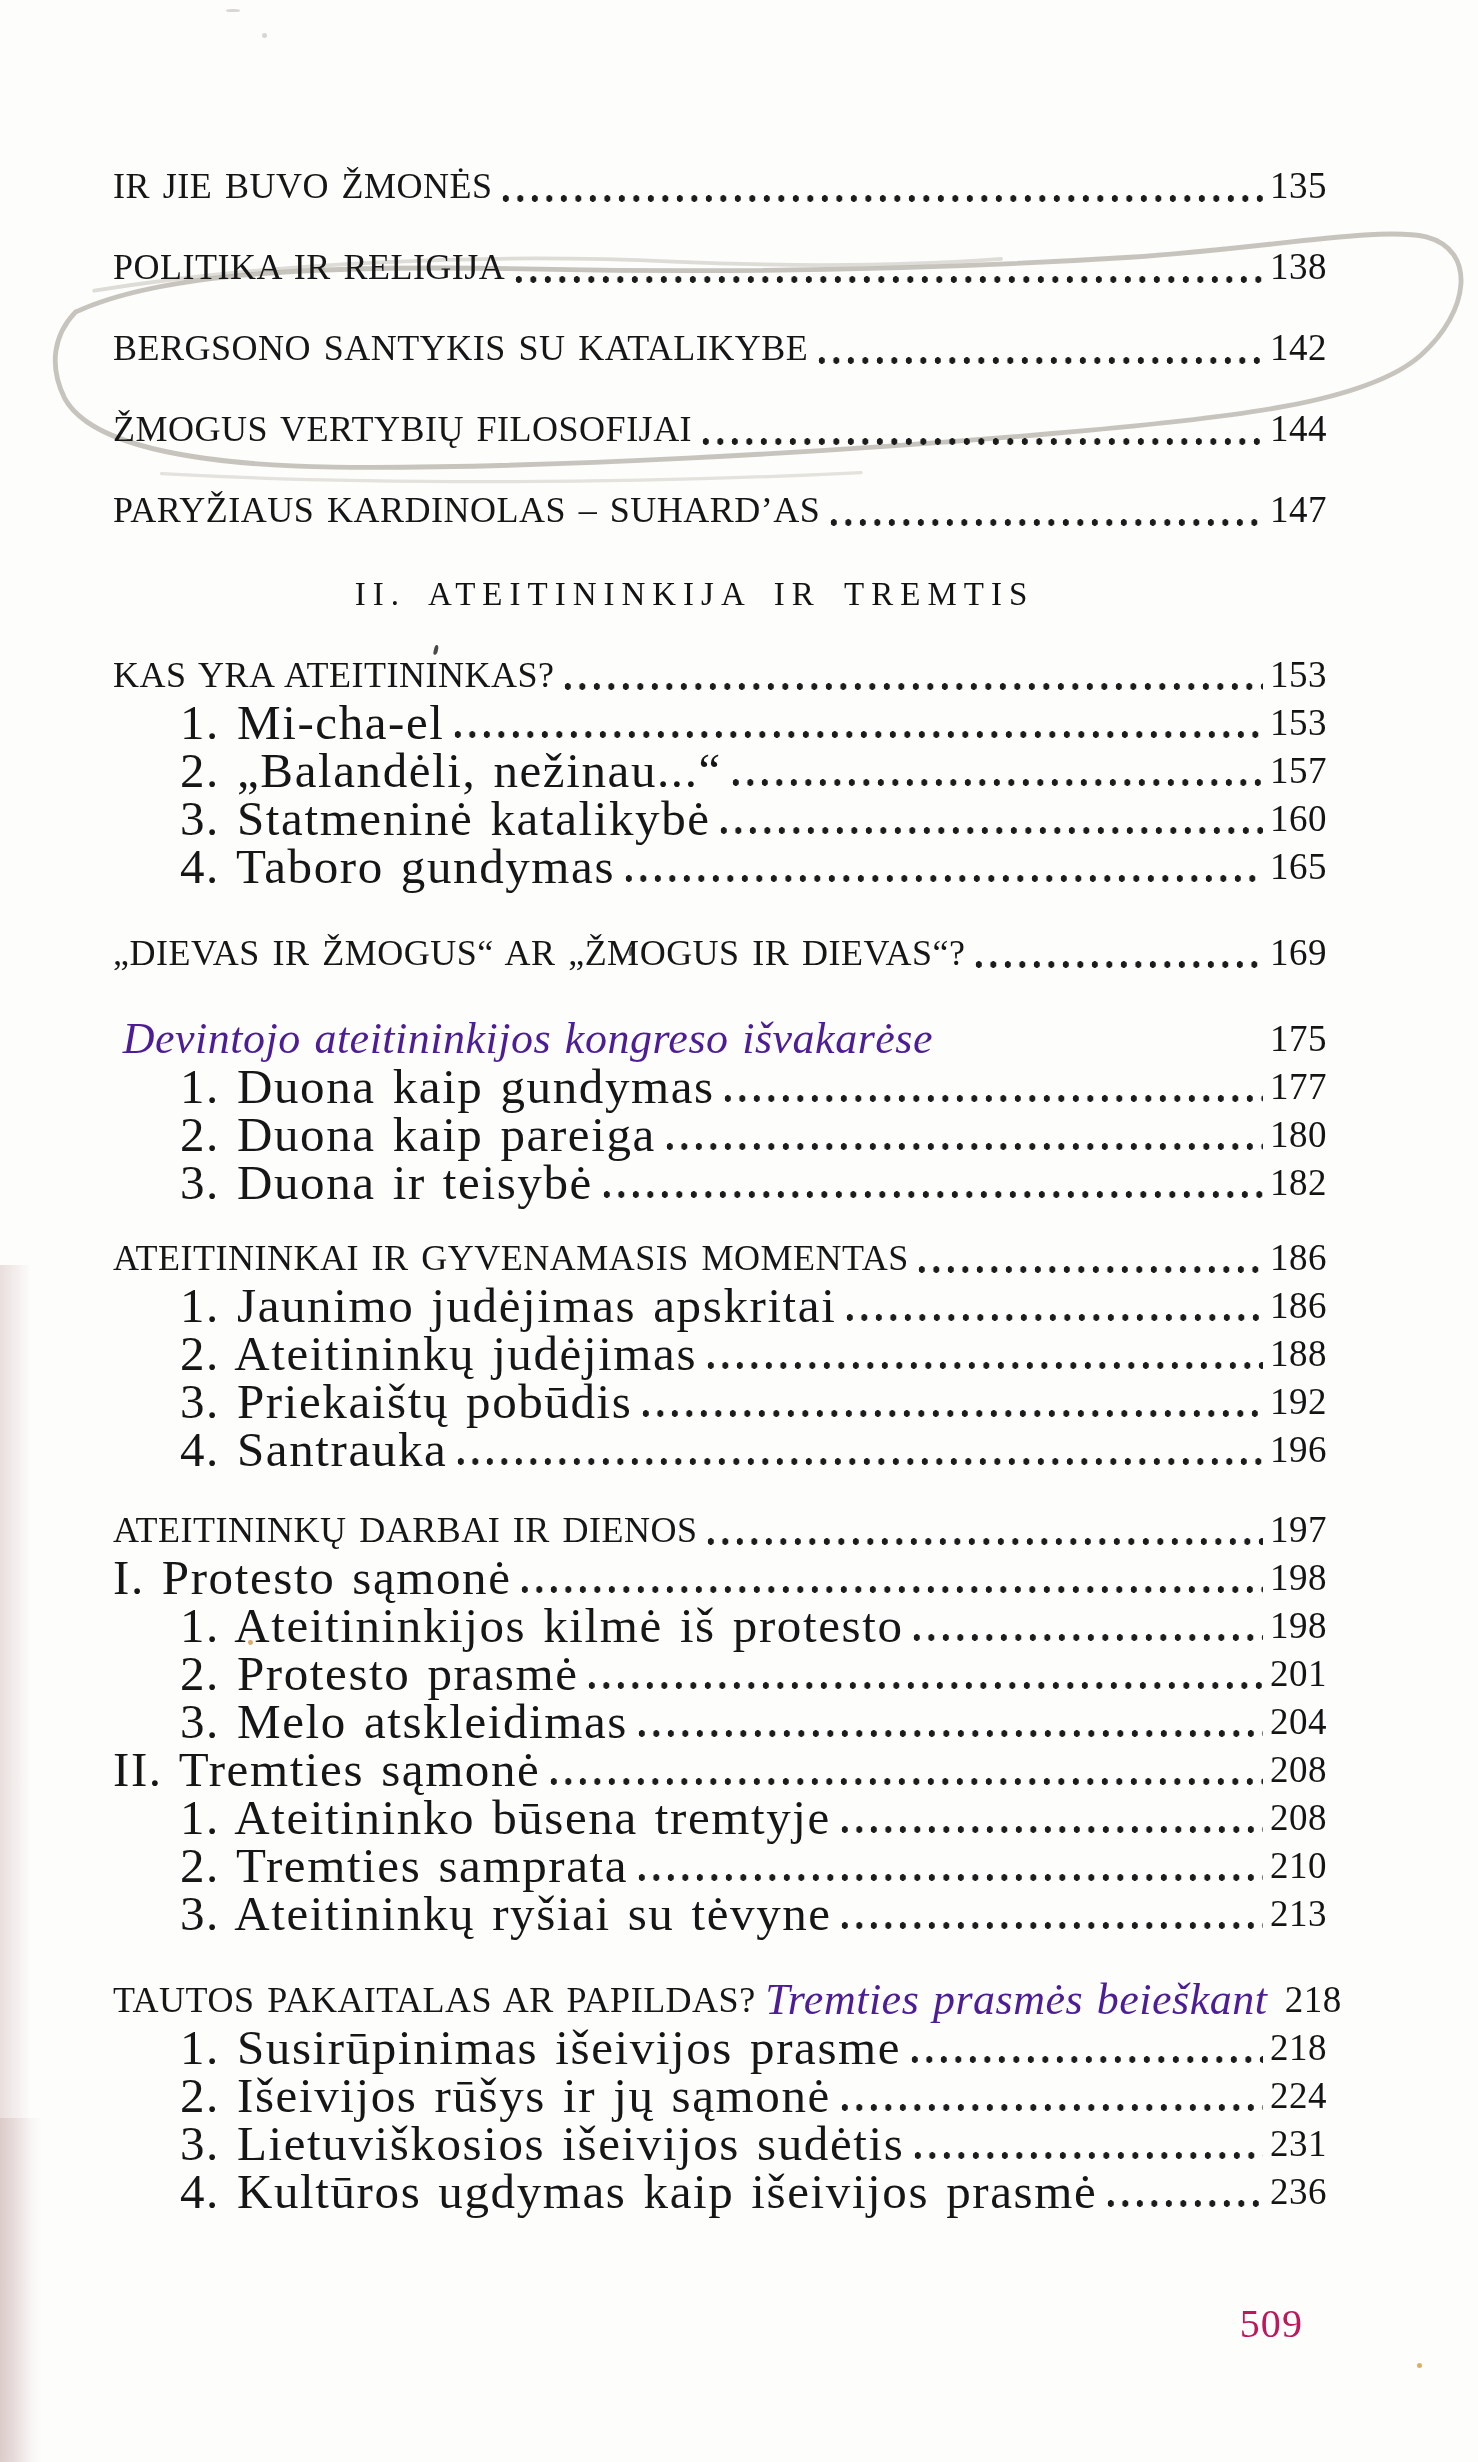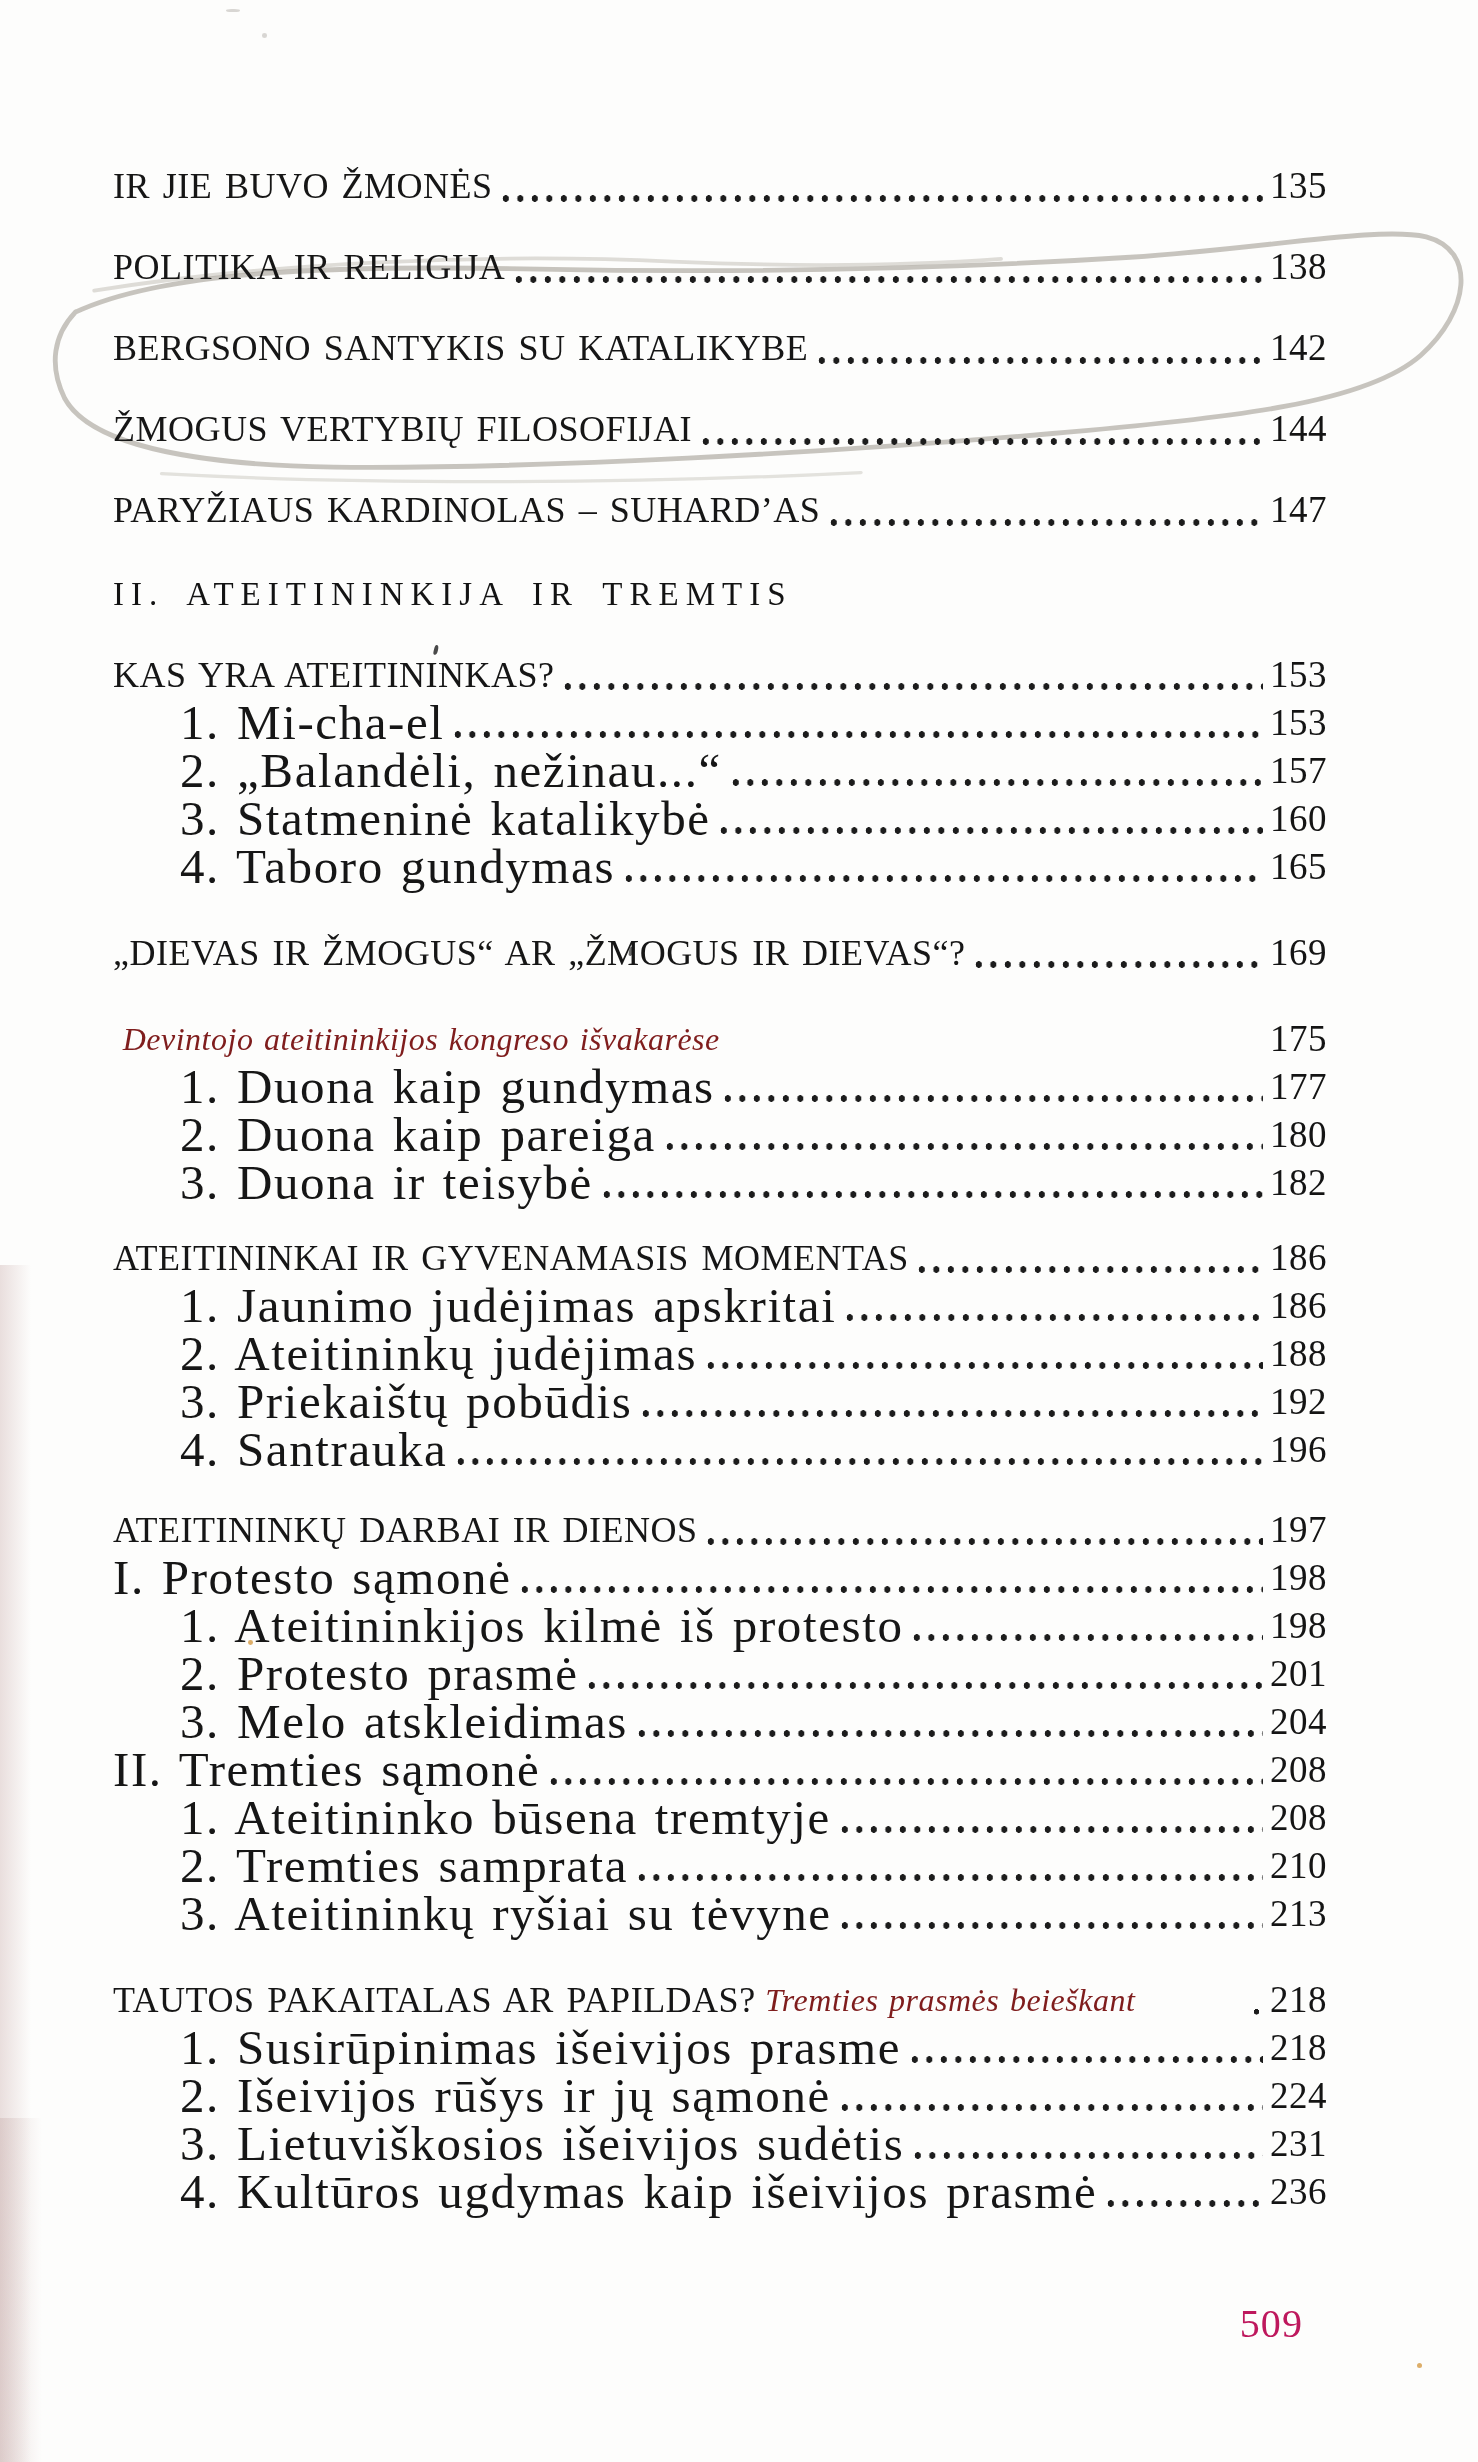--- a/index.html
+++ b/index.html
@@ -36,40 +36,40 @@
     line-height:48px;white-space:nowrap;
   }
   .row.wide{line-height:50px;margin-bottom:31px;}
   .row.gap{margin-top:38px;}
   .row.gap-s{margin-top:27px;}
   .row.gap-m{margin-top:32px;}
   .row.sub{padding-left:67px;}
   .t{color:#161616;}
   .main .t{font-size:36px;letter-spacing:0.5px;word-spacing:3.2px;}
   .sub .t,.roman .t{font-size:49px;letter-spacing:1.6px;word-spacing:3.2px;}
-  .t-it{font-size:32px;font-style:italic;letter-spacing:0.5px;word-spacing:2.2px;padding-left:9.7px;color:#7f1d1d;}
+  .t-it{font-size:44px;font-style:italic;letter-spacing:0.5px;word-spacing:2.2px;padding-left:9.7px;color:#4c1d95;}
   .leader{
     flex:1 1 0;min-width:0;height:8.6px;align-self:flex-end;
     margin:0 7.5px 8px 9.7px;
   }
   .ld-dots{
     background-image:radial-gradient(circle at 3.8px 4.3px,#1c1c1c 2.9px,rgba(0,0,0,0) 3.4px);
     background-size:14.5px 8.6px;background-repeat:repeat-x;
   }
   .ld-dot{
     background-image:radial-gradient(circle at calc(100% - 6.5px) 4.8px,#1c1c1c 2.5px,rgba(0,0,0,0) 3px);
     background-repeat:no-repeat;
   }
   .ld-none{background:none;}
   .num{font-size:37px;letter-spacing:0.5px;text-align:right;color:#141414;}
 
   .heading{
     font-size:33px;line-height:50px;
     letter-spacing:7px;word-spacing:8.6px;
-    text-align:left;color:#131313;
+    text-align:center;color:#131313;
     margin:34px 51px 32px 0;
   }
   #page-number{
     position:absolute;right:176px;top:2299px;
     font-size:40px;line-height:50px;color:#be185d;letter-spacing:1.1px;
   }
 </style>
 </head>
 <body>
 

